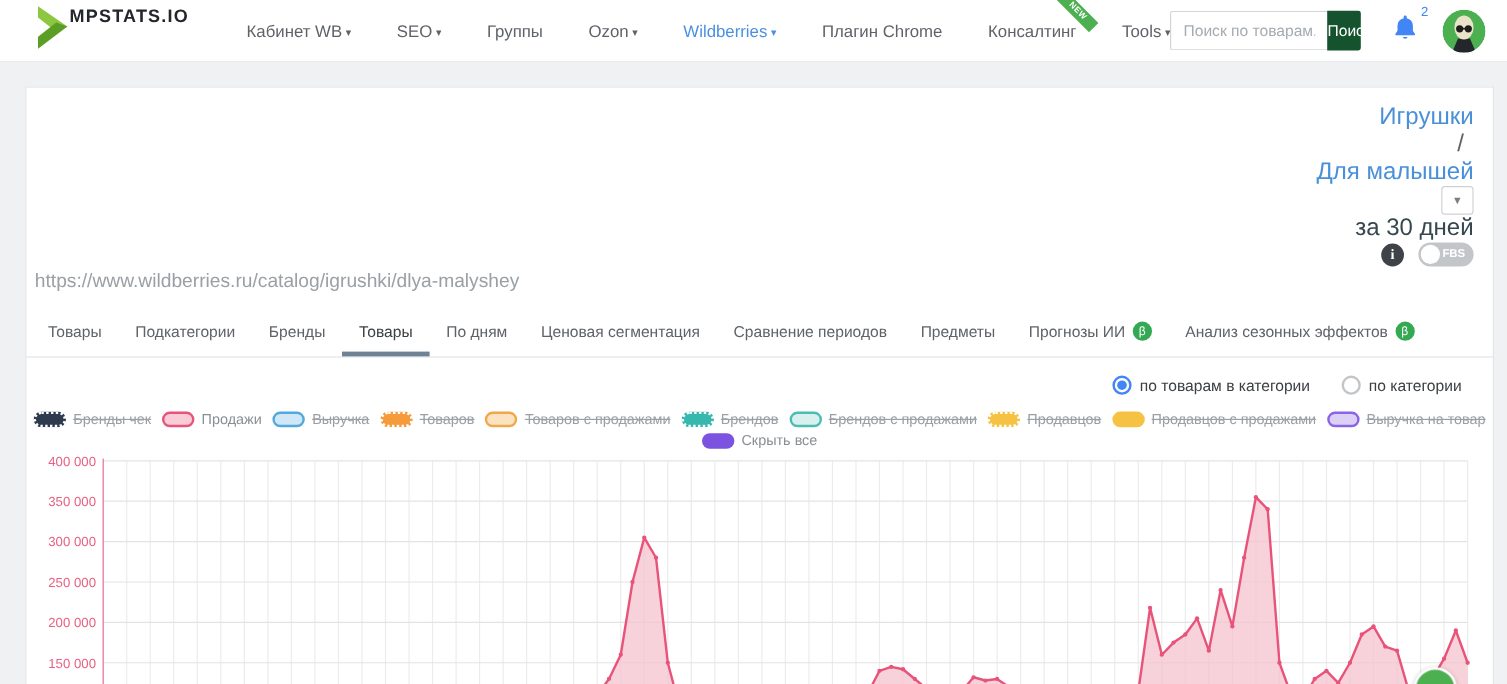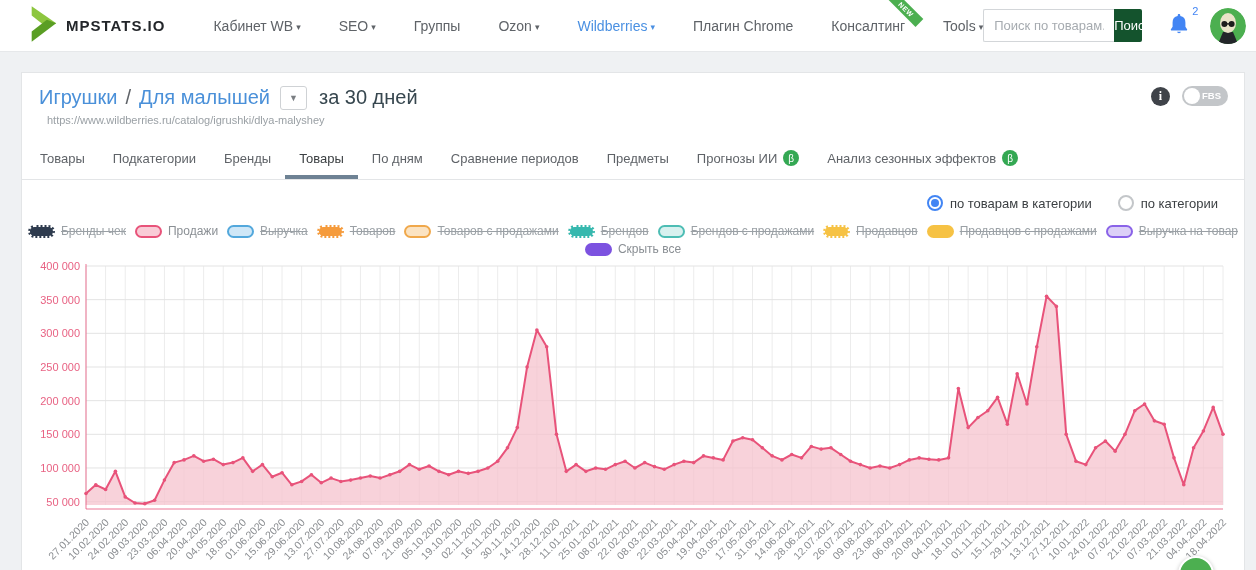--- a/index.html
+++ b/index.html
@@ -2,21 +2,21 @@
 <html><head>
 <meta charset="utf-8">
 <style>
   * { margin:0; padding:0; box-sizing:border-box; }
   html,body { width:1256px; height:570px; overflow:hidden; background:#eff1f3;
     font-family:"Liberation Sans", sans-serif; }
 
   
   .header { position:relative; height:52px; background:#ffffff; border-bottom:1px solid #e6e8ea;
     display:flex; align-items:center; padding:0 18px 0 30px; }
-  .logo { display:flex; align-items:center; gap:9px; cursor:pointer; }
+  .logo { display:flex; align-items:flex-start; gap:1px; cursor:pointer; }
   .logo-text { font-size:15px; font-weight:bold; letter-spacing:1px; color:#23262a; }
   .nav { display:flex; align-items:center; margin-left:48px; gap:38px; }
   .nav-item { font-size:14px; color:#5f6368; cursor:pointer; white-space:nowrap; position:relative; }
   .nav-item.active { color:#4a90e2; }
   .caret { font-size:9px; margin-left:3px; position:relative; top:-1px; }
   .ribbon { position:absolute; top:-14px; right:-20px; background:#4caf50; color:#fff;
     font-size:7px; font-weight:bold; padding:2px 10px; transform:rotate(45deg); letter-spacing:.5px; }
   .header-right { margin-left:auto; display:flex; align-items:center; }
   .search-box { display:flex; align-items:center; }
   .search-input { width:131px; height:33px; border:1px solid #d3d6d9; border-right:none;
@@ -25,36 +25,36 @@
   .search-btn { height:33px; width:28px; background:#14532d; color:#fff; border:none;
     border-radius:0 2px 2px 0; font-size:13px; cursor:pointer; }
   .bell-wrap { margin-left:26px; position:relative; cursor:pointer; width:26px; }
   .bell-count { position:absolute; top:-7px; right:-4px; color:#4285f4; font-size:11px; }
   .avatar { width:36px; height:36px; border-radius:50%; overflow:hidden; margin-left:16px; cursor:pointer; }
 
   
   .card { position:relative; margin:20px 11px 0 21px; width:1224px; height:498px;
     background:#fff; border:1px solid #e3e5e7; border-bottom:none; }
 
-  .bc-row { display:flex; align-items:flex-start; padding:13px 16px 0 17px; }
+  .bc-row { display:flex; align-items:flex-end; padding:13px 16px 0 17px;flex-direction:column; }
   .bc-link { color:#4a90d9; font-size:20px; cursor:pointer; }
   .bc-sep { color:#5f6368; font-size:20px; margin:0 8px; }
   .bc-drop { width:27px; height:24px; border:1px solid #cfd2d5; border-radius:3px; background:#fff;
     margin-left:10px; color:#7a7e82; font-size:9px; cursor:pointer; }
   .bc-period { font-size:20px; color:#37474f; margin-left:12px; }
   .bc-right { margin-left:auto; display:flex; align-items:center; gap:12px; }
   .info-icon { width:19px; height:19px; border-radius:50%; background:#3f4349; color:#fff;
     font-size:12px; font-weight:bold; display:flex; align-items:center; justify-content:center;
     cursor:pointer; font-family:"Liberation Serif", serif; }
   .fbs-toggle { width:46px; height:20px; border-radius:10px; background:#c3c6c9; position:relative;
     cursor:pointer; }
   .fbs-knob { position:absolute; left:2px; top:2px; width:16px; height:16px; border-radius:50%;
     background:#fff; }
   .fbs-label { position:absolute; right:7px; top:4px; color:#fff; font-size:9.5px; font-weight:bold; }
-  .url-row { padding:4px 0 0 25px; font-size:11px; color:#9aa0a5; }
+  .url-row { padding:4px 0 0 7px; font-size:16px; color:#9aa0a5; }
 
   
   .tabs { display:flex; margin-top:12px; border-bottom:1px solid #e3e5e7; padding-left:4px; }
   .tab { font-size:13px; color:#5f6368; padding:12px 14px 13px; cursor:pointer; white-space:nowrap;
     display:flex; align-items:center; gap:6px; }
   .tab.active { color:#3c4043; border-bottom:4px solid #6e8294; padding-bottom:9px; }
   .beta-badge { width:16px; height:16px; border-radius:50%; background:#34a853; color:#fff;
     font-size:10px; display:flex; align-items:center; justify-content:center; }
 
   
@@ -156,20 +156,23 @@
         <span>Подкатегории</span>
       </div>
       <div class="tab">
         <span>Бренды</span>
       </div>
       <div class="tab active">
         <span>Товары</span>
       </div>
       <div class="tab">
         <span>По дням</span>
+      </div>
+      <div class="tab">
+        <span>Ценовая сегментация</span>
       </div>
       <div class="tab">
         <span>Сравнение периодов</span>
       </div>
       <div class="tab">
         <span>Предметы</span>
       </div>
       <div class="tab">
         <span>Прогнозы ИИ</span>
         <span class="beta-badge">β</span>

